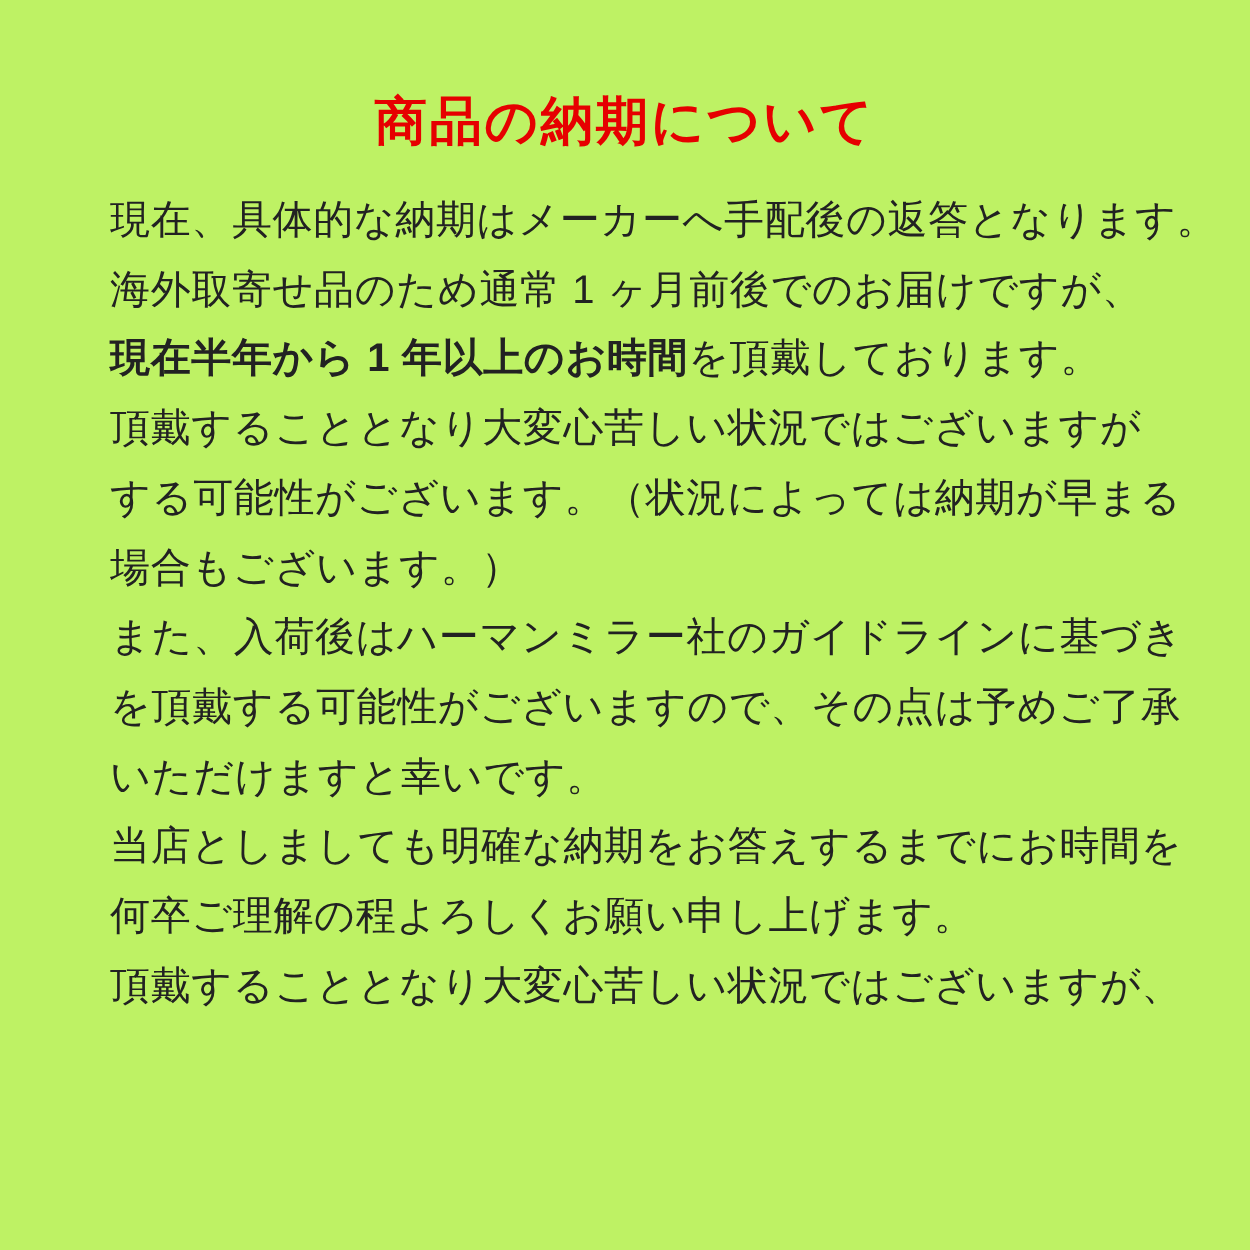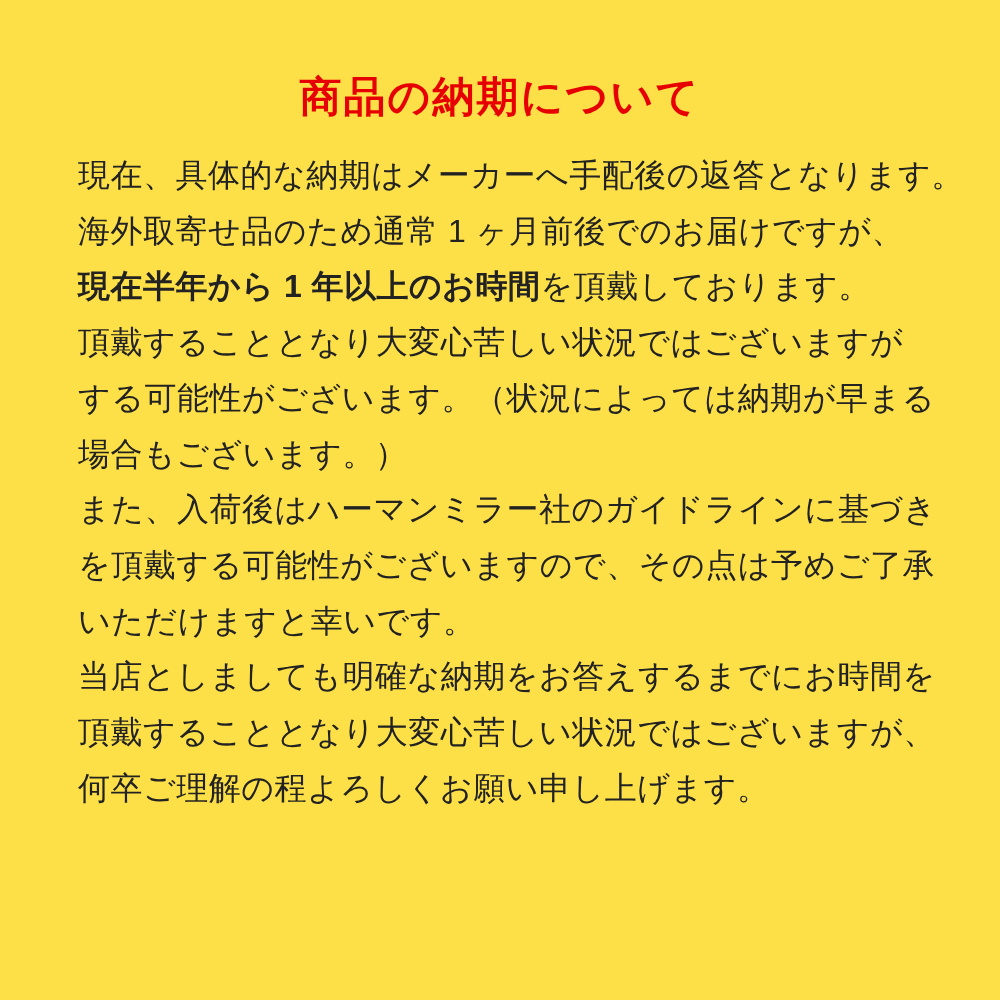--- a/index.html
+++ b/index.html
@@ -23,47 +23,47 @@
     font-size: 42px;
     line-height: 50px;
     font-weight: 700;
     letter-spacing: 2px;
     color: #e60000;
     white-space: nowrap;
   }
   .notice-body {
     position: absolute;
     top: 148px;
-    left: 78px;
+    left: 88px;
     width: 860px;
     font-size: 32px;
     line-height: 55.7px;
     letter-spacing: 0.5px;
     color: #222222;
   }
   .notice-body .text-line {
     white-space: nowrap;
     font-weight: 400;
   }
   .notice-body .seg-bold {
     font-weight: 700;
   }
 </style>
 </head>
 <body>
 
-<div class="page" style="background: #fde047;">
+<div class="page" style="background: #bef264;">
   <div class="notice-title" style="color: rgb(230, 0, 0);">商品の納期について</div>
   <div class="notice-body" style="color: rgb(34, 34, 34);">
       <div class="text-line"><span class="seg-normal">現在、具体的な納期はメーカーへ手配後の返答となります。</span></div>
       <div class="text-line"><span class="seg-normal">海外取寄せ品のため通常 1 ヶ月前後でのお届けですが、</span></div>
       <div class="text-line"><span class="seg-bold">現在半年から 1 年以上のお時間</span><span class="seg-normal">を頂戴しております。</span></div>
       <div class="text-line"><span class="seg-normal">頂戴することとなり大変心苦しい状況ではございますが</span></div>
       <div class="text-line"><span class="seg-normal">する可能性がございます。（状況によっては納期が早まる</span></div>
       <div class="text-line"><span class="seg-normal">場合もございます。）</span></div>
       <div class="text-line"><span class="seg-normal">また、入荷後はハーマンミラー社のガイドラインに基づき</span></div>
       <div class="text-line"><span class="seg-normal">を頂戴する可能性がございますので、その点は予めご了承</span></div>
       <div class="text-line"><span class="seg-normal">いただけますと幸いです。</span></div>
       <div class="text-line"><span class="seg-normal">当店としましても明確な納期をお答えするまでにお時間を</span></div>
+      <div class="text-line"><span class="seg-normal">何卒ご理解の程よろしくお願い申し上げます。</span></div>
       <div class="text-line"><span class="seg-normal">頂戴することとなり大変心苦しい状況ではございますが、</span></div>
-      <div class="text-line"><span class="seg-normal">何卒ご理解の程よろしくお願い申し上げます。</span></div>
     </div>
 </div>
 
 </body></html>

